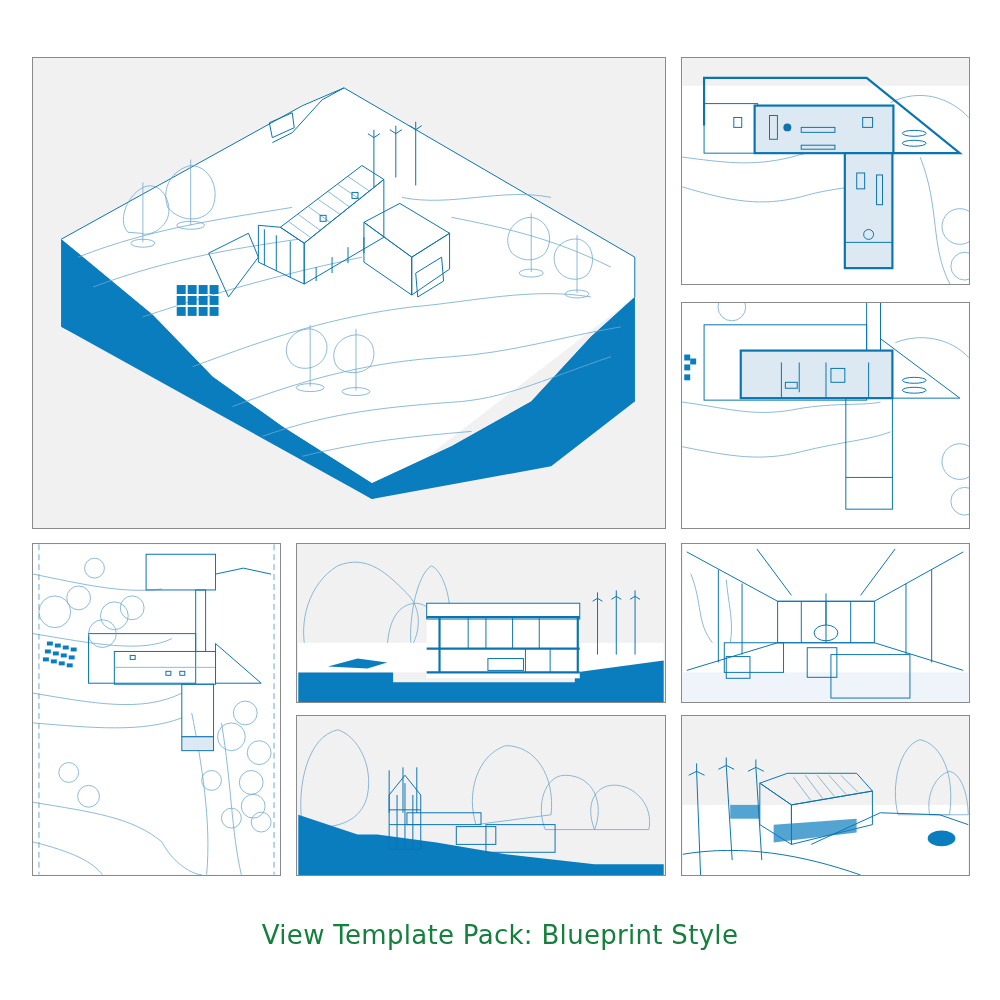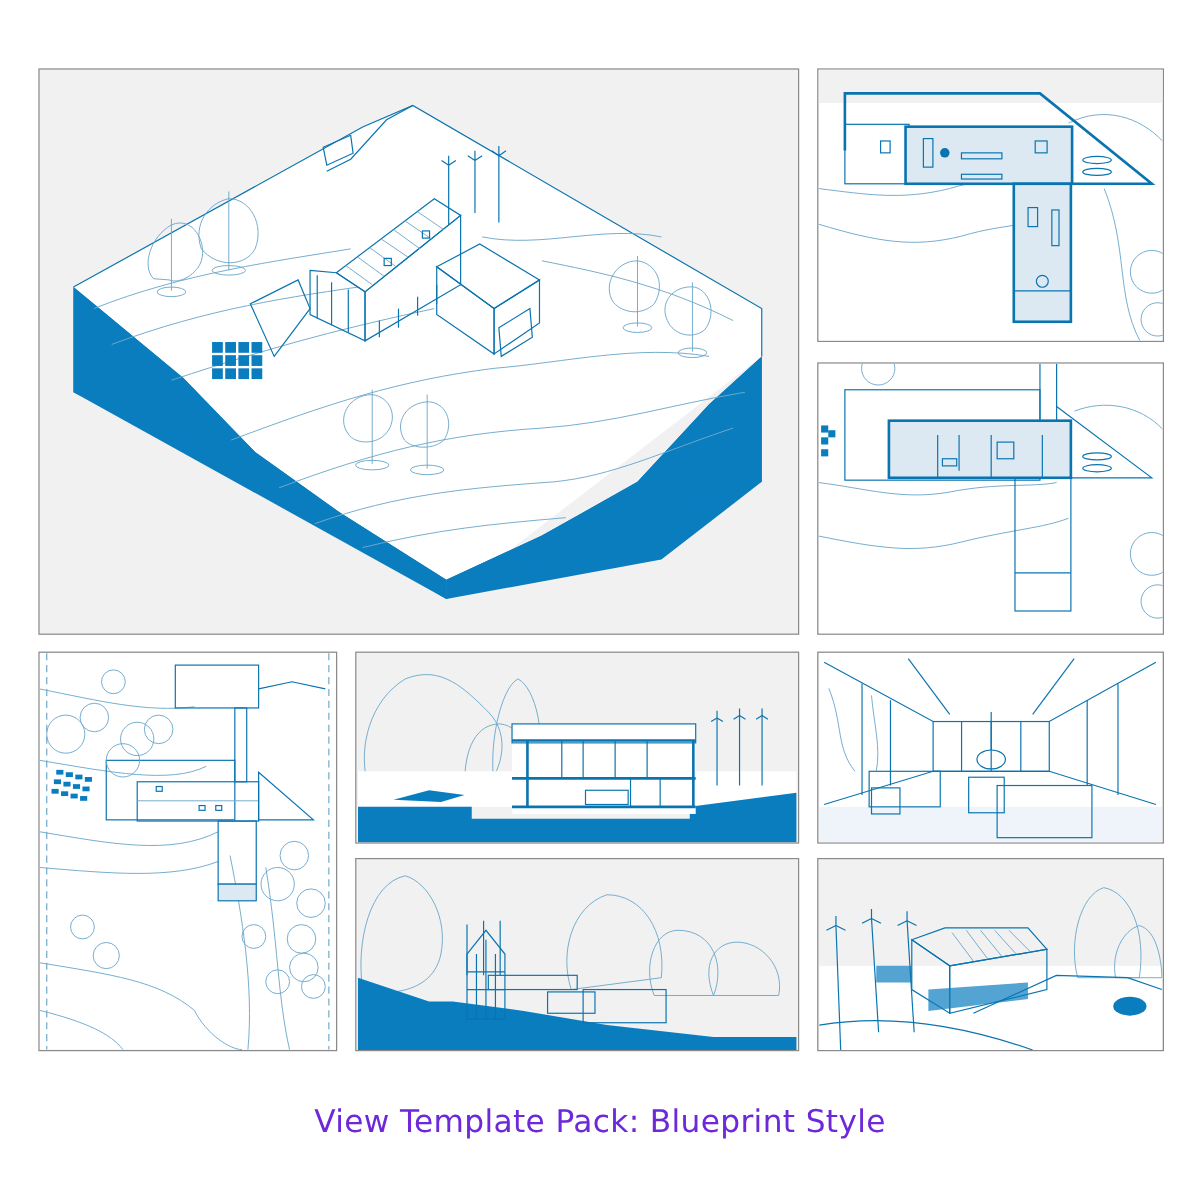--- a/index.html
+++ b/index.html
@@ -1,19 +1,19 @@
 <!DOCTYPE html>
 <html><head>
 <meta charset="utf-8">
 <style>
   html, body { margin:0; padding:0; background:#ffffff; }
   body { width:1000px; height:1000px; position:relative; overflow:hidden; font-family:"Liberation Sans", sans-serif; }
   .panel { position:absolute; background:#f1f1f1; border:1px solid #8a8a8a; box-sizing:border-box; overflow:hidden; }
   .panel svg { position:absolute; left:0; top:0; width:100%; height:100%; display:block; }
-  .caption { position:absolute; left:0; width:1000px; top:920px; text-align:center; color:#6d28d9; font-size:26px; letter-spacing:0.3px; font-family:"DejaVu Sans", sans-serif; font-weight:normal; }
+  .caption { position:absolute; left:0; width:1000px; top:920px; text-align:center; color:#15803d; font-size:26px; letter-spacing:0.3px; font-family:"DejaVu Sans", sans-serif; font-weight:normal; }
   .ln { fill:none; stroke:#0a74b0; stroke-width:1; }
   .lnl { fill:none; stroke:#6fa9cc; stroke-width:0.8; }
   .lnt { fill:none; stroke:#0a74b0; stroke-width:2.2; }
   .fillb { fill:#0a7dbf; }
   .fillw { fill:#ffffff; }
   .filllb { fill:#dce9f2; }
 </style>
 </head>
 <body>
 

